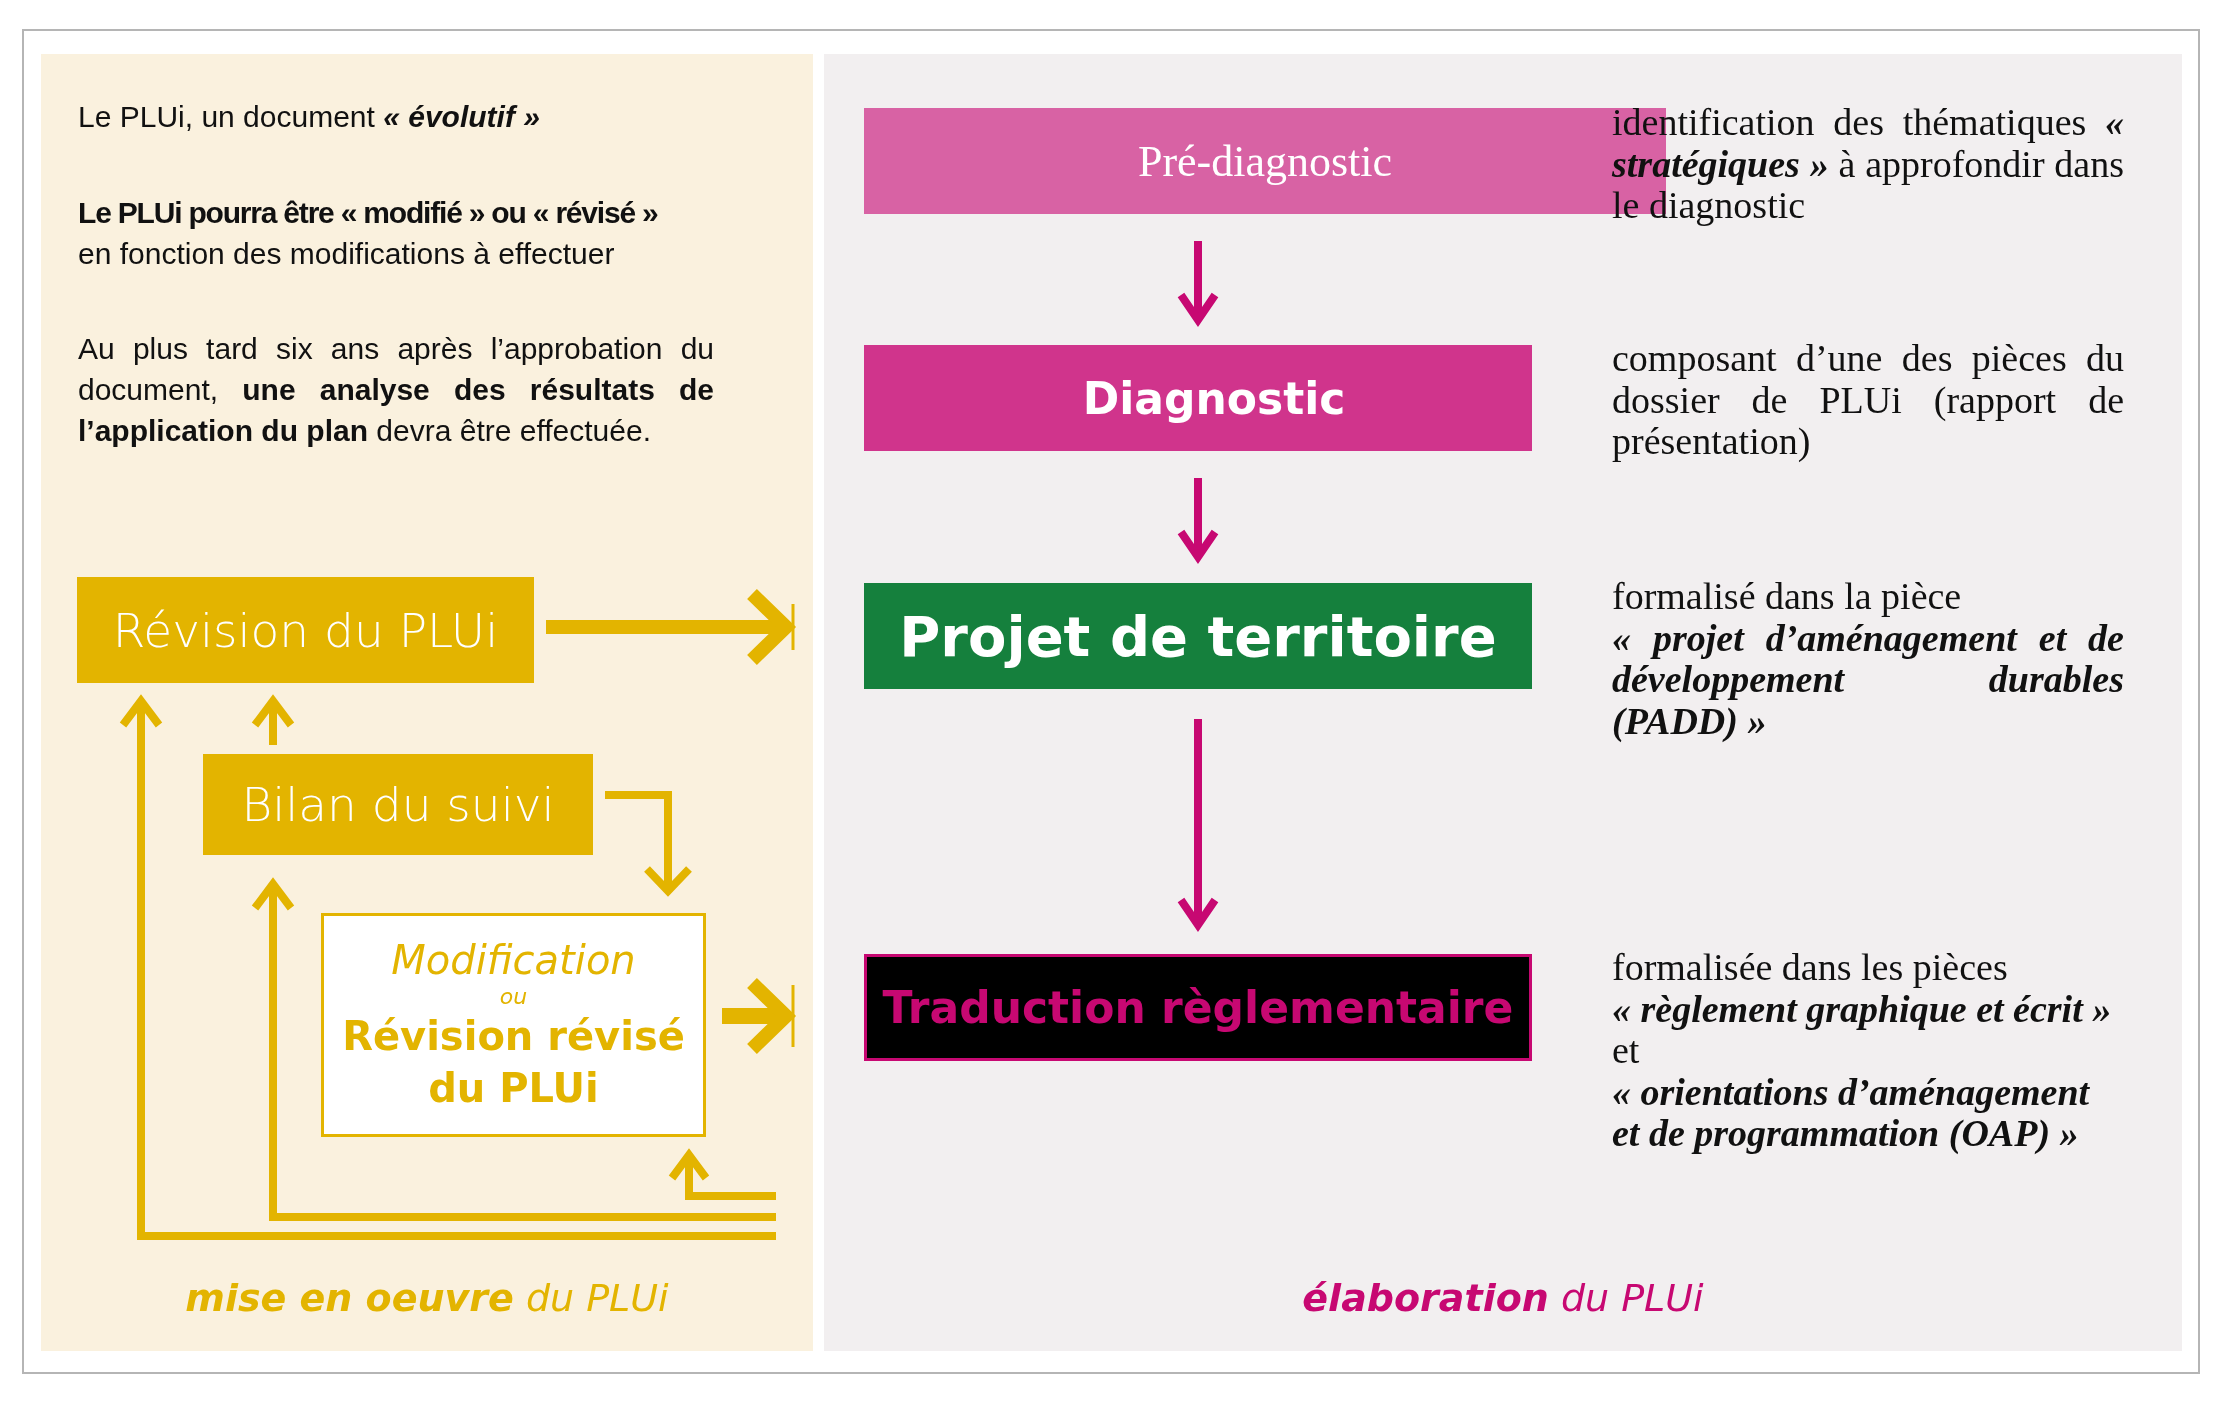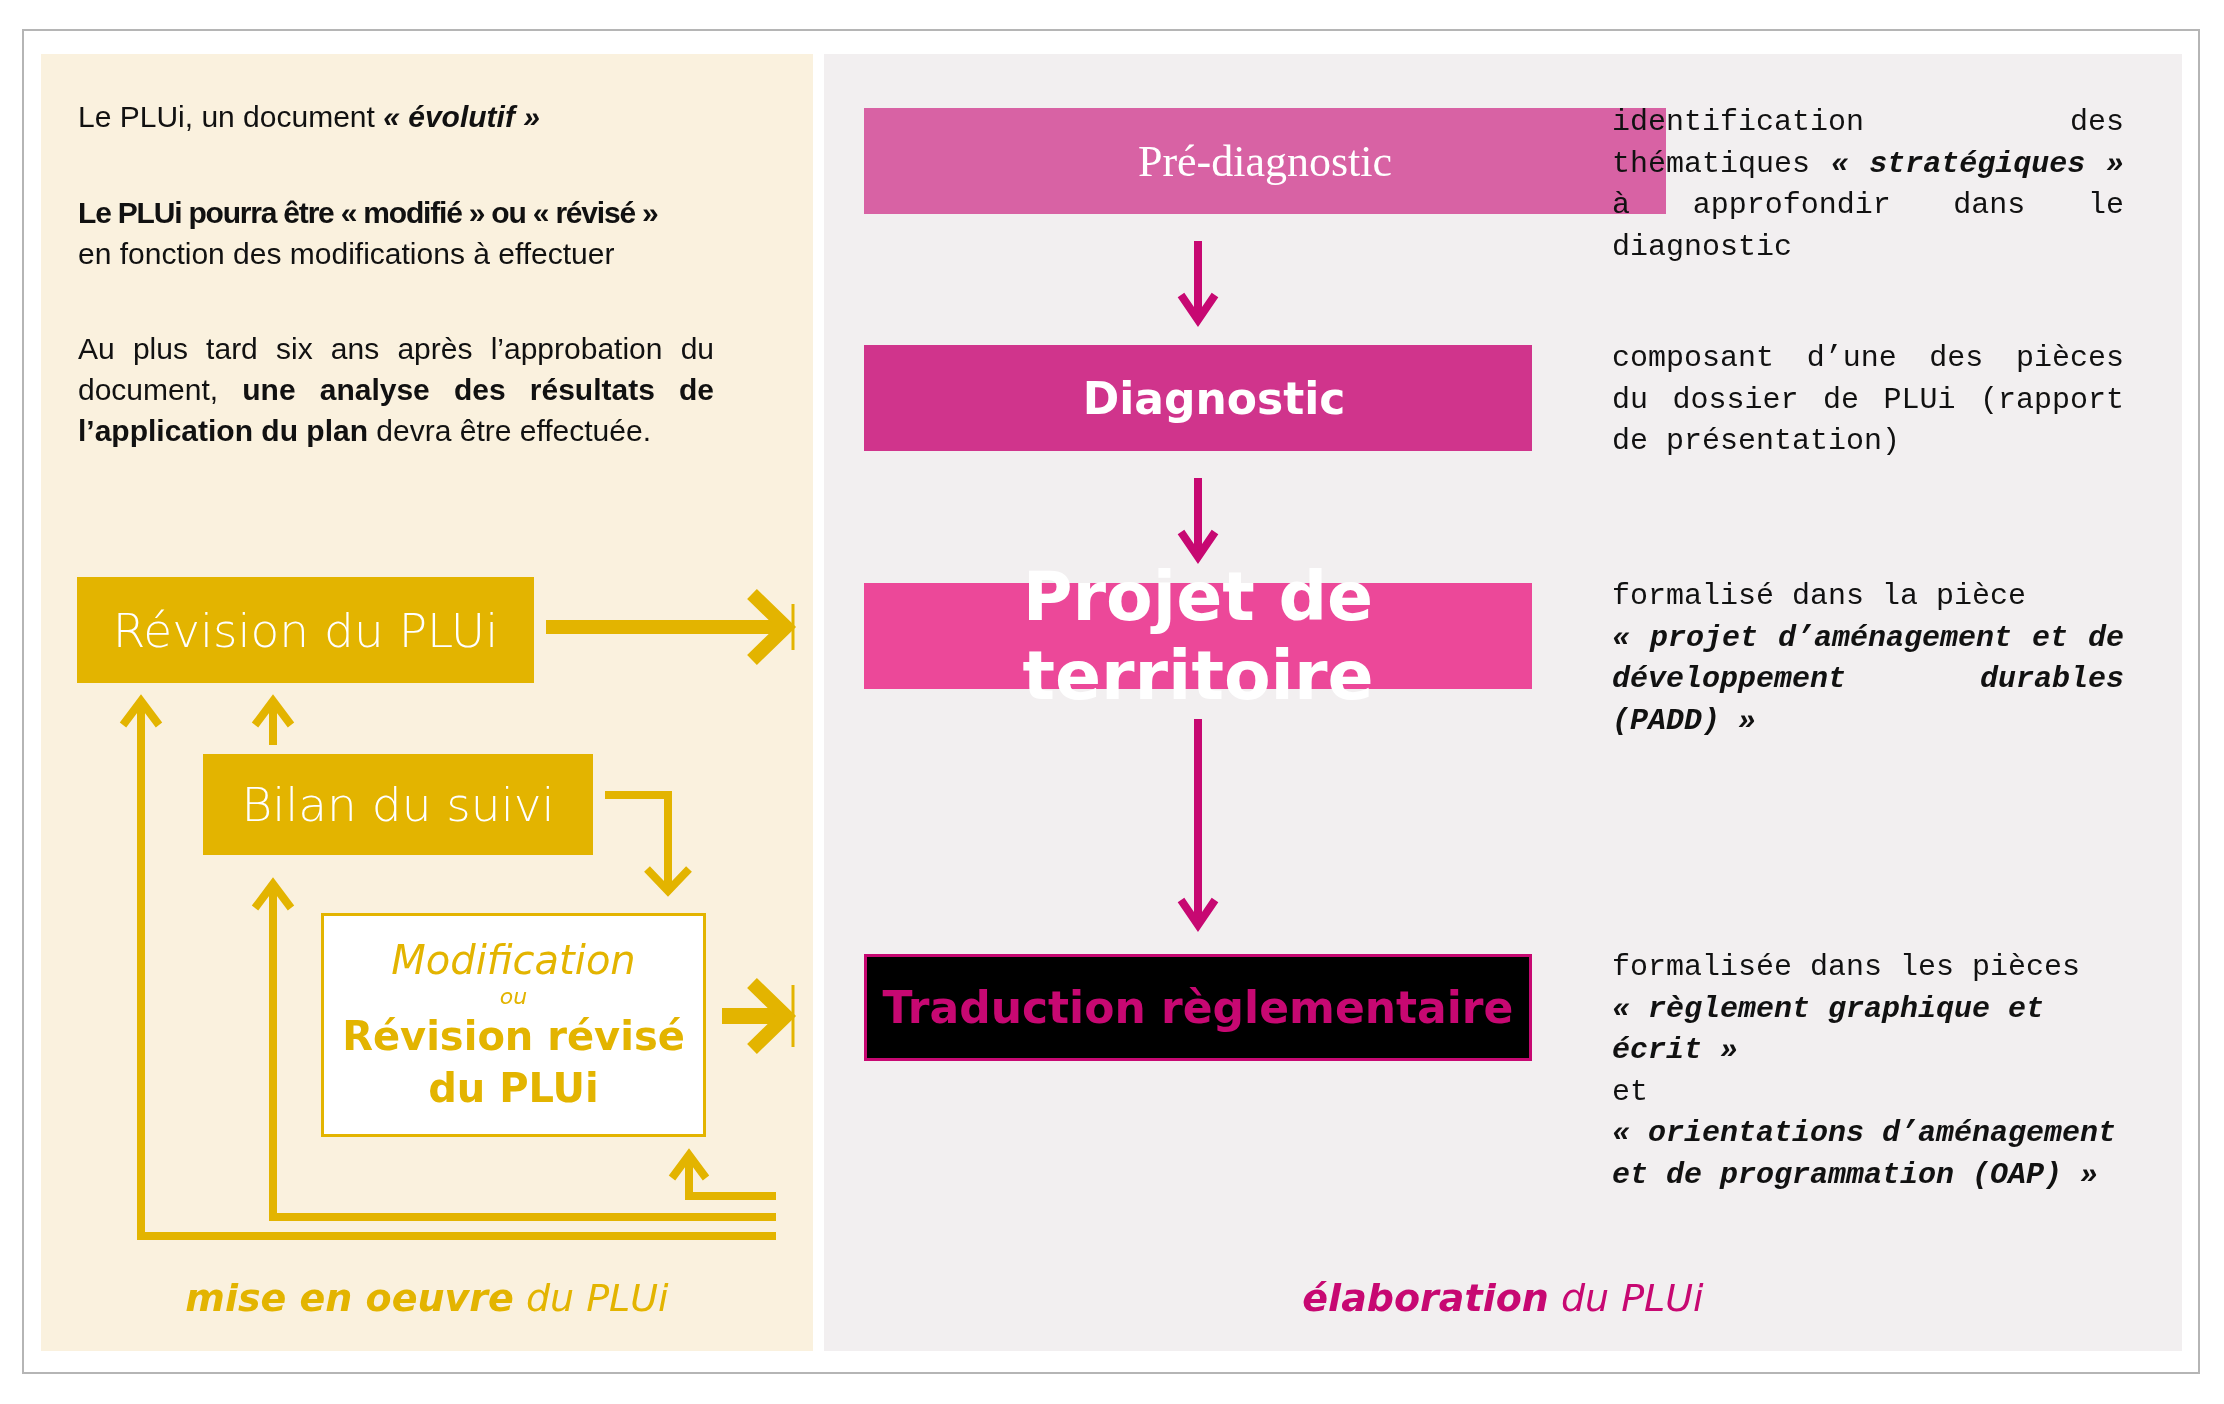--- a/index.html
+++ b/index.html
@@ -5,28 +5,28 @@
   html, body { margin:0; padding:0; background:#ffffff; }
   body { width:2224px; height:1404px; position:relative; overflow:hidden; font-family:"Liberation Sans", sans-serif; }
   .frame { position:absolute; left:22px; top:29px; width:2178px; height:1345px; border:2px solid #b5b5b5; box-sizing:border-box; background:#fff; }
   .panel-left { position:absolute; left:41px; top:54px; width:772px; height:1297px; background:#faf1de; }
   .panel-right { position:absolute; left:824px; top:54px; width:1358px; height:1297px; background:#f2eff0; }
 
   .ltext { position:absolute; left:78px; width:636px; font-size:30px; line-height:41px; color:#111; text-align:justify; font-family:"Liberation Sans", sans-serif; }
   .ltext b { font-weight:bold; }
   .condensed { letter-spacing:-1.2px; }
 
-  .rtext { position:absolute; left:1612px; width:512px; font-size:30px; line-height:41.5px; color:#111; text-align:justify; font-family:Liberation Mono, monospace; }
+  .rtext { position:absolute; left:1612px; width:512px; font-size:38px; line-height:41.5px; color:#111; text-align:justify; font-family:Liberation Serif, serif; }
   .rtext .bi { font-weight:bold; font-style:italic; }
 
   .box { position:absolute; display:flex; align-items:center; justify-content:center; text-align:center; box-sizing:border-box; font-family:"DejaVu Sans", sans-serif; }
   .gold-box { background:#e3b400; color:#ffffff; font-size:47px; font-weight:300; }
   .pink1 { background:#d862a4; color:#fff; font-size:44px; }
   .pink2 { background:#d0348c; color:#fff; font-size:44px; font-weight:bold; }
-  .pink3 { background:#ec4899; color:#fff; font-size:68px; font-weight:bold;justify-content:flex-end; }
+  .pink3 { background:#15803d; color:#fff; font-size:56px; font-weight:bold; }
   .pink-out { background:#000000; border:3px solid #c70872; color:#c70872; font-size:44px; font-weight:bold; }
   .gold-out { background:#fff; border:3px solid #e3b400; color:#e3b400; flex-direction:column; }
   .gold-out .mod { font-size:40px; font-style:italic; line-height:48px; }
   .gold-out .ou { font-size:22px; font-style:italic; line-height:26px; }
   .gold-out .rev { font-size:40px; font-weight:bold; line-height:52px; }
 
   .foot { position:absolute; top:1276px; font-size:38px; font-style:italic; font-family:"DejaVu Sans", sans-serif; white-space:nowrap; transform:translateX(-50%); }
   .foot .strong { font-weight:bold; }
   .foot .light { font-weight:normal; }
   .foot-left { left:427px; color:#e3b400; }

